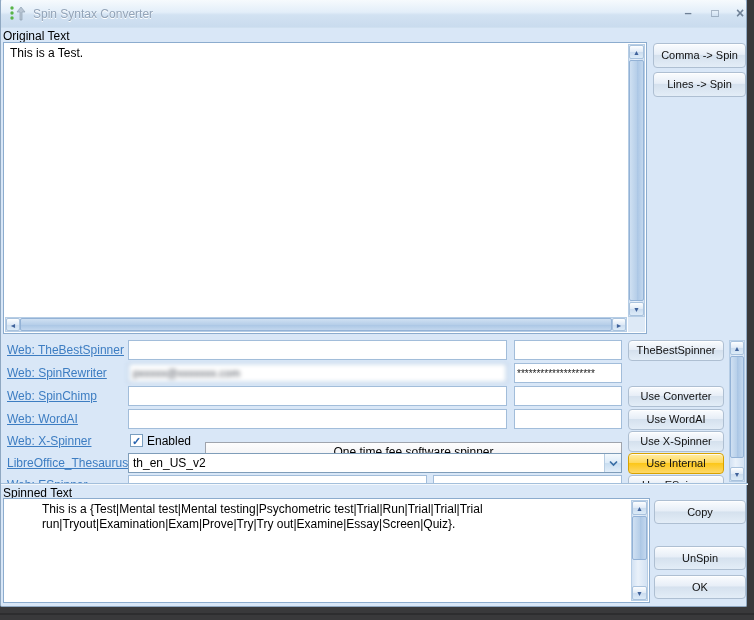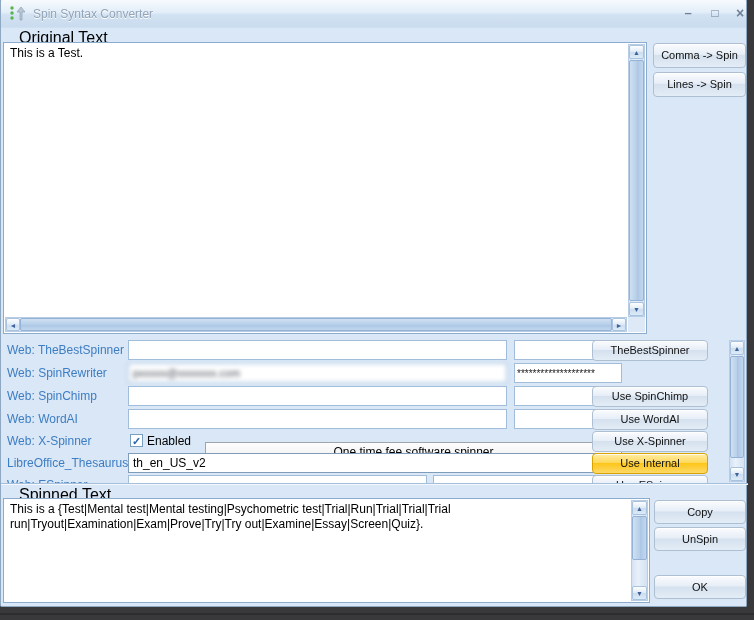--- a/index.html
+++ b/index.html
@@ -17,61 +17,61 @@
   .app-icon { position:absolute; left:7px; top:5px; width:20px; height:18px; }
   .title-text { position:absolute; left:32px; top:0; line-height:28px; font-size:12px;
                 color:#93a4b8; text-shadow:0 1px 0 #ffffff; }
   .winbtn { position:absolute; top:5px; width:22px; height:17px; text-align:center;
             color:#6f8196; font-size:13px; line-height:16px; font-weight:bold; cursor:default; }
   .winbtn.min { left:676px; }
   .winbtn.max { left:703px; font-size:12px; }
   .winbtn.close { left:728px; font-size:14px; }
 
   
-  .sec-label { position:absolute; left:18px; font-size:16px; color:#000; }
+  .sec-label { position:absolute; left:2px; font-size:12px; color:#000; }
 
   
   .txt-frame { position:absolute; background:#fff; border:1px solid #8cacce; }
   .frame-orig { left:2px; top:42px; width:644px; height:292px; }
   .frame-spin { left:2px; top:498px; width:647px; height:105px; }
   .txt-content { position:absolute; left:1px; top:1px; padding:2px 5px; font-size:12px;
                  color:#000; line-height:15px; white-space:pre-wrap; word-wrap:break-word; }
   .frame-orig .txt-content { right:19px; bottom:17px; }
-  .frame-spin .txt-content { right:19px; bottom:20px; }
+  .frame-spin .txt-content { right:19px; bottom:20px;margin-left:32px; }
 
   
   .sb-track-v { position:absolute; width:17px; background:linear-gradient(90deg,#d3e2f3,#e9f1fa 40%,#d3e2f3); border:1px solid #b6cde5; }
   .sb-track-h { position:absolute; height:15px; background:linear-gradient(#d3e2f3,#e9f1fa 40%,#d3e2f3); border:1px solid #b6cde5; }
   .sb-btn { position:absolute; background:linear-gradient(#fdfeff,#dfeaf6 50%,#cbdcef 51%,#dcebf8);
             border:1px solid #a9c2dd; border-radius:2px; color:#40639b; text-align:center;
             font-size:7px; line-height:13px; }
   .sb-btn-v { left:0px; width:15px; height:14px; }
   .sb-btn-h { top:0px; width:14px; height:13px; }
   .sb-thumb { position:absolute; background:linear-gradient(90deg,#cfe0f2,#b7cfe9 50%,#a9c5e4 51%,#c2d7ee);
               border:1px solid #93b2d6; border-radius:2px; }
   .sb-thumb-h { background:linear-gradient(#cfe0f2,#b7cfe9 50%,#a9c5e4 51%,#c2d7ee); }
   .sb-corner { position:absolute; right:1px; bottom:1px; width:17px; height:15px; background:#dde9f6; }
 
   
   .btn { position:absolute; background:linear-gradient(#fafcfe,#e7eef7 45%,#d5e1ee 50%,#e3edf7);
          border:1px solid #aebfd2; border-radius:4px; font-size:11px; color:#111;
          text-align:center; font-family:Liberation Sans, sans-serif; cursor:default;
          box-shadow:0 1px 0 rgba(255,255,255,.8) inset; }
   .btn-top { left:652px; width:93px; height:25px; line-height:23px; }
-  .btn-mid { left:591px; width:116px; height:21px; line-height:19px; }
+  .btn-mid { left:627px; width:96px; height:21px; line-height:19px; }
   .btn-bot { left:653px; width:92px; height:24px; line-height:22px; }
   .btn-internal { background:linear-gradient(#ffeda6,#ffd95c 45%,#fcc719 50%,#fed868);
                   border-color:#d8a200;text-align:center; }
 
   
   .middle { position:absolute; left:0; top:338px; width:747px; height:146px;
             overflow:hidden; border-bottom:1px solid #a3bfdb; }
   .mrow { position:absolute; left:0; width:747px; height:22px; }
   .weblink { position:absolute; left:6px; top:0; line-height:20px; font-size:12px;
-             color:#3d7dc2; cursor:pointer; white-space:nowrap; }
+             color:#3d7dc2; text-decoration:underline; cursor:pointer; white-space:nowrap; }
   .field { position:absolute; top:0; height:20px; background:#fff; border:1px solid #a2bdda;
            font-size:12px; color:#222; padding:0 4px; font-family:"Liberation Sans",sans-serif; }
   .f-acct { left:127px; width:379px; }
   .f-pass { left:513px; width:108px; font-size:10px; letter-spacing:0px; padding:0 2px; }
   .blurred { filter:blur(2px); color:#444a55; font-size:11px; }
   .checkbox { position:absolute; left:129px; top:3px; width:13px; height:13px; background:#fff;
               border:1px solid #7a9ebf; font-size:11px; line-height:12px; text-align:center;
               color:#2b66b0; font-weight:bold; }
   .chk-label { position:absolute; left:146px; top:0; line-height:20px; font-size:12px; color:#000; }
   .note-box { position:absolute; left:204px; top:11px; width:417px; height:24px;
@@ -137,21 +137,21 @@
     <div class="mrow" style="top:25px;">
       <span class="weblink">Web: SpinRewriter</span>
       <input class="field f-acct blurred" value="pxxxxx@xxxxxxx.com" style="">
       <input class="field f-pass" value="********************" style="">
     </div>
 
     <div class="mrow" style="top:48px;">
       <span class="weblink">Web: SpinChimp</span>
       <input class="field f-acct" value="" style="">
       <input class="field f-pass" value="" style="">
-      <div class="btn btn-mid">Use SpinChimp</div>
+      <div class="btn btn-mid">Use Converter</div>
     </div>
 
     <div class="mrow" style="top:71px;padding-left:12px;">
       <span class="weblink">Web: WordAI</span>
       <input class="field f-acct" value="" style="">
       <input class="field f-pass" value="" style="">
       <div class="btn btn-mid">Use WordAI</div>
     </div>
 
     <div class="mrow" style="top:93px;">
@@ -194,18 +194,18 @@
   <div class="txt-frame frame-spin">
     <div class="txt-content">This is a {Test|Mental test|Mental testing|Psychometric test|Trial|Run|Trial|Trial|Trial run|Tryout|Examination|Exam|Prove|Try|Try out|Examine|Essay|Screen|Quiz}.</div>
     <div class="sb-track-v" style="right:1px; top:1px; bottom:1px;">
       <div class="sb-btn sb-btn-v" style="top:0;">▲</div>
       <div class="sb-thumb" style="left:0; width:15px; top:15px; height:44px;"></div>
       <div class="sb-btn sb-btn-v" style="bottom:0;">▼</div>
     </div>
   </div>
 
   <div class="btn btn-bot" style="top:500px;">Copy</div>
-  <div class="btn btn-bot" style="top:527px;">UnSpin</div>
+  <div class="btn btn-bot" style="top:546px;">UnSpin</div>
   <div class="btn btn-bot" style="top:575px;">OK</div>
 
 </div>
 
 <div class="dark-bottom"></div>
 
 </body></html>

